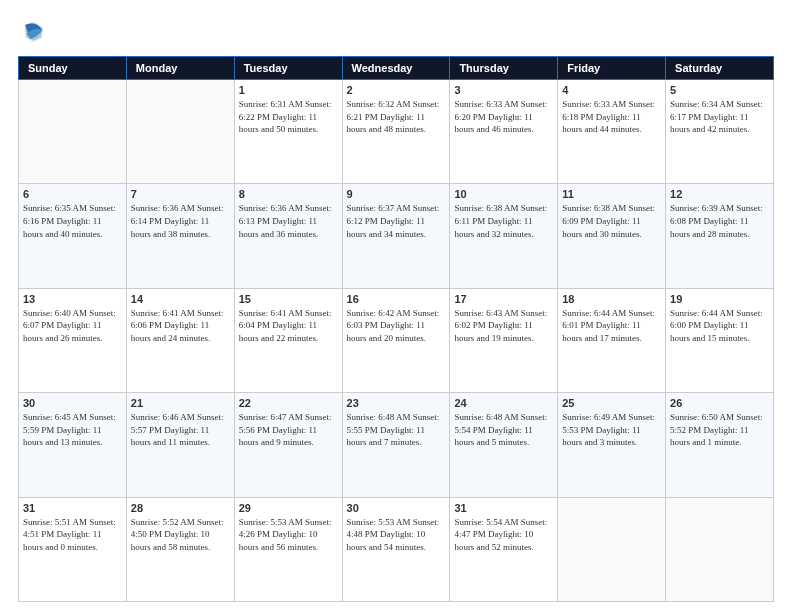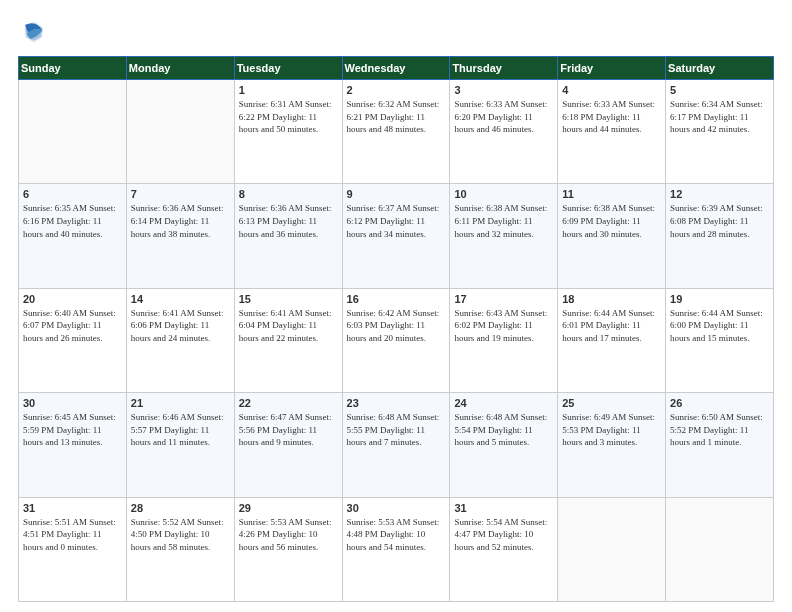--- a/index.html
+++ b/index.html
@@ -55,24 +55,24 @@
       font-size: 14px;
       color: #555;
     }
     .calendar {
       flex: 1;
       border-collapse: collapse;
       width: 100%;
       font-size: 9.5px;
     }
     .calendar th {
-      background: #14532d;
+      background: #0f172a;
       color: #fff;
       text-align: left;
-      padding: 5px 2px;
+      padding: 5px 9px;
       font-size: 11px;
       font-weight: bold;
       border: 1px solid #2a6db5;
     }
     .calendar td {
       border: 1px solid #ccc;
       vertical-align: top;
       padding: 4px 4px;
       width: calc(100% / 7);
       height: 80px;
@@ -208,21 +208,21 @@
           </td>
           <td>
             <span class="day-number">12</span>
             <div class="day-info">Sunrise: 6:39 AM
 Sunset: 6:08 PM
 Daylight: 11 hours and 28 minutes.</div>
           </td>
         </tr>
         <tr>
           <td>
-            <span class="day-number">20</span>
+            <span class="day-number">13</span>
             <div class="day-info">Sunrise: 6:40 AM
 Sunset: 6:07 PM
 Daylight: 11 hours and 26 minutes.</div>
           </td>
           <td>
             <span class="day-number">14</span>
             <div class="day-info">Sunrise: 6:41 AM
 Sunset: 6:06 PM
 Daylight: 11 hours and 24 minutes.</div>
           </td>

